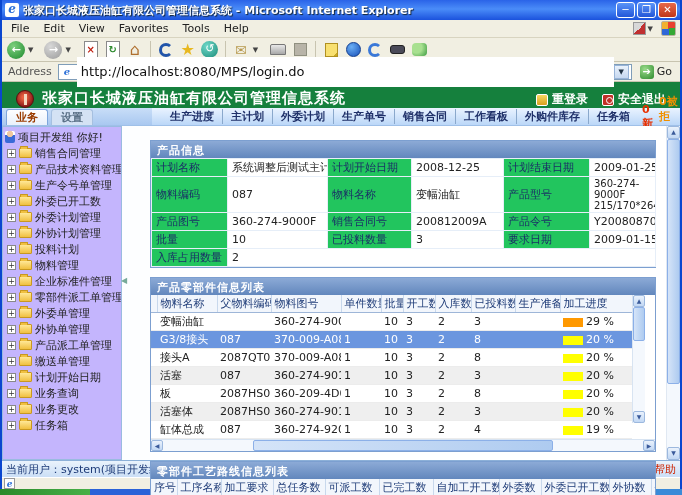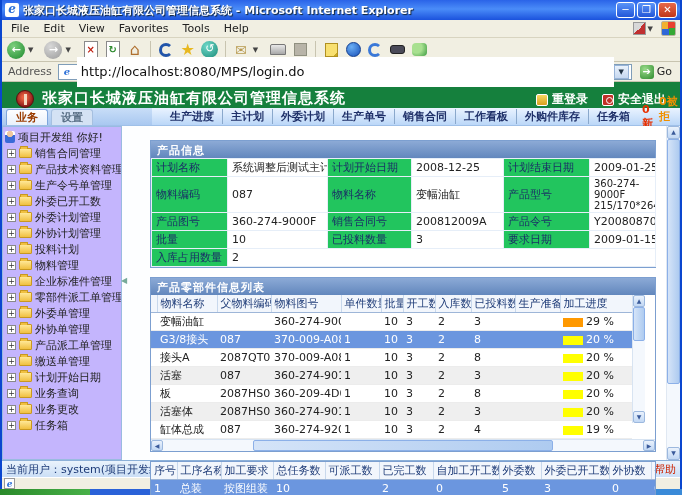--- a/index.html
+++ b/index.html
@@ -572,20 +572,21 @@
         <div class="thscroll">
           <span class="sbbtn">◀</span>
           <span class="sbtrack" style="width:36px;"></span>
           <span class="sbthumb"></span>
           <span class="sbtrack"></span>
           <span class="sbbtn">▶</span>
         </div>
       </div>
 
       <div class="panel">
+        <div class="phead">零部件工艺路线信息列表</div>
         <div class="rwrap">
           <table class="rtable">
             <colgroup>
                 <col style="width:26px">
                 <col style="width:44px">
                 <col style="width:52px">
                 <col style="width:52px">
                 <col style="width:54px">
                 <col style="width:54px">
                 <col style="width:66px">

